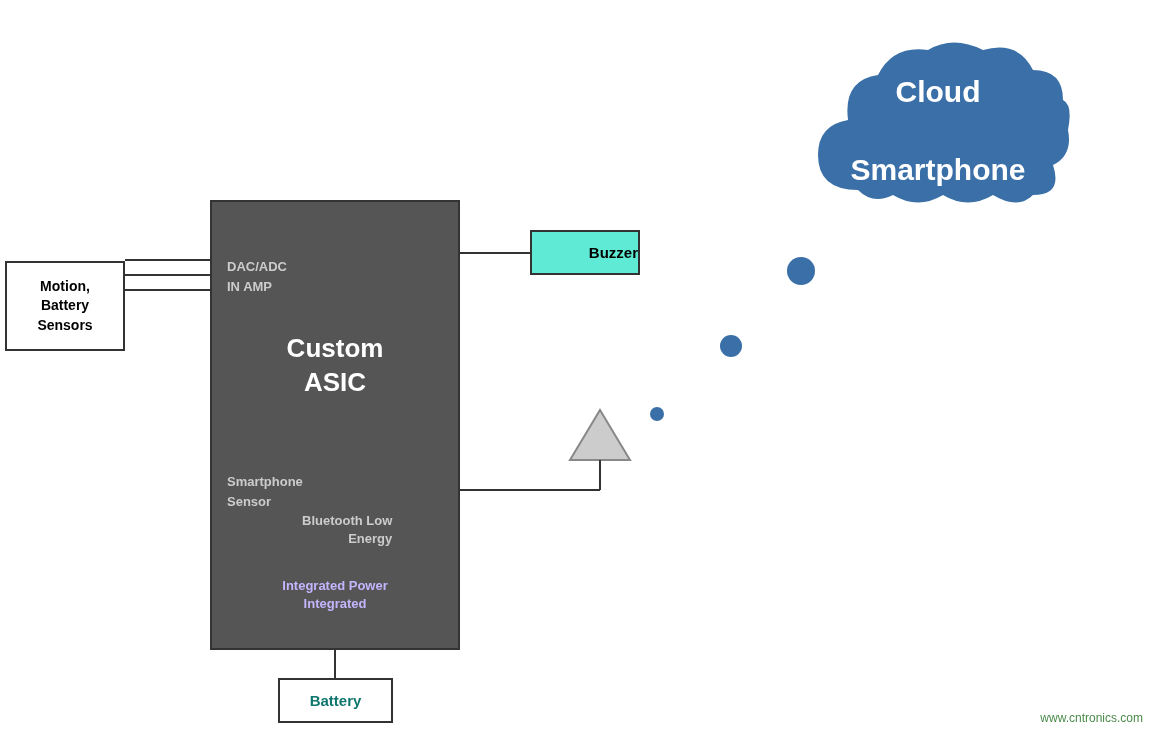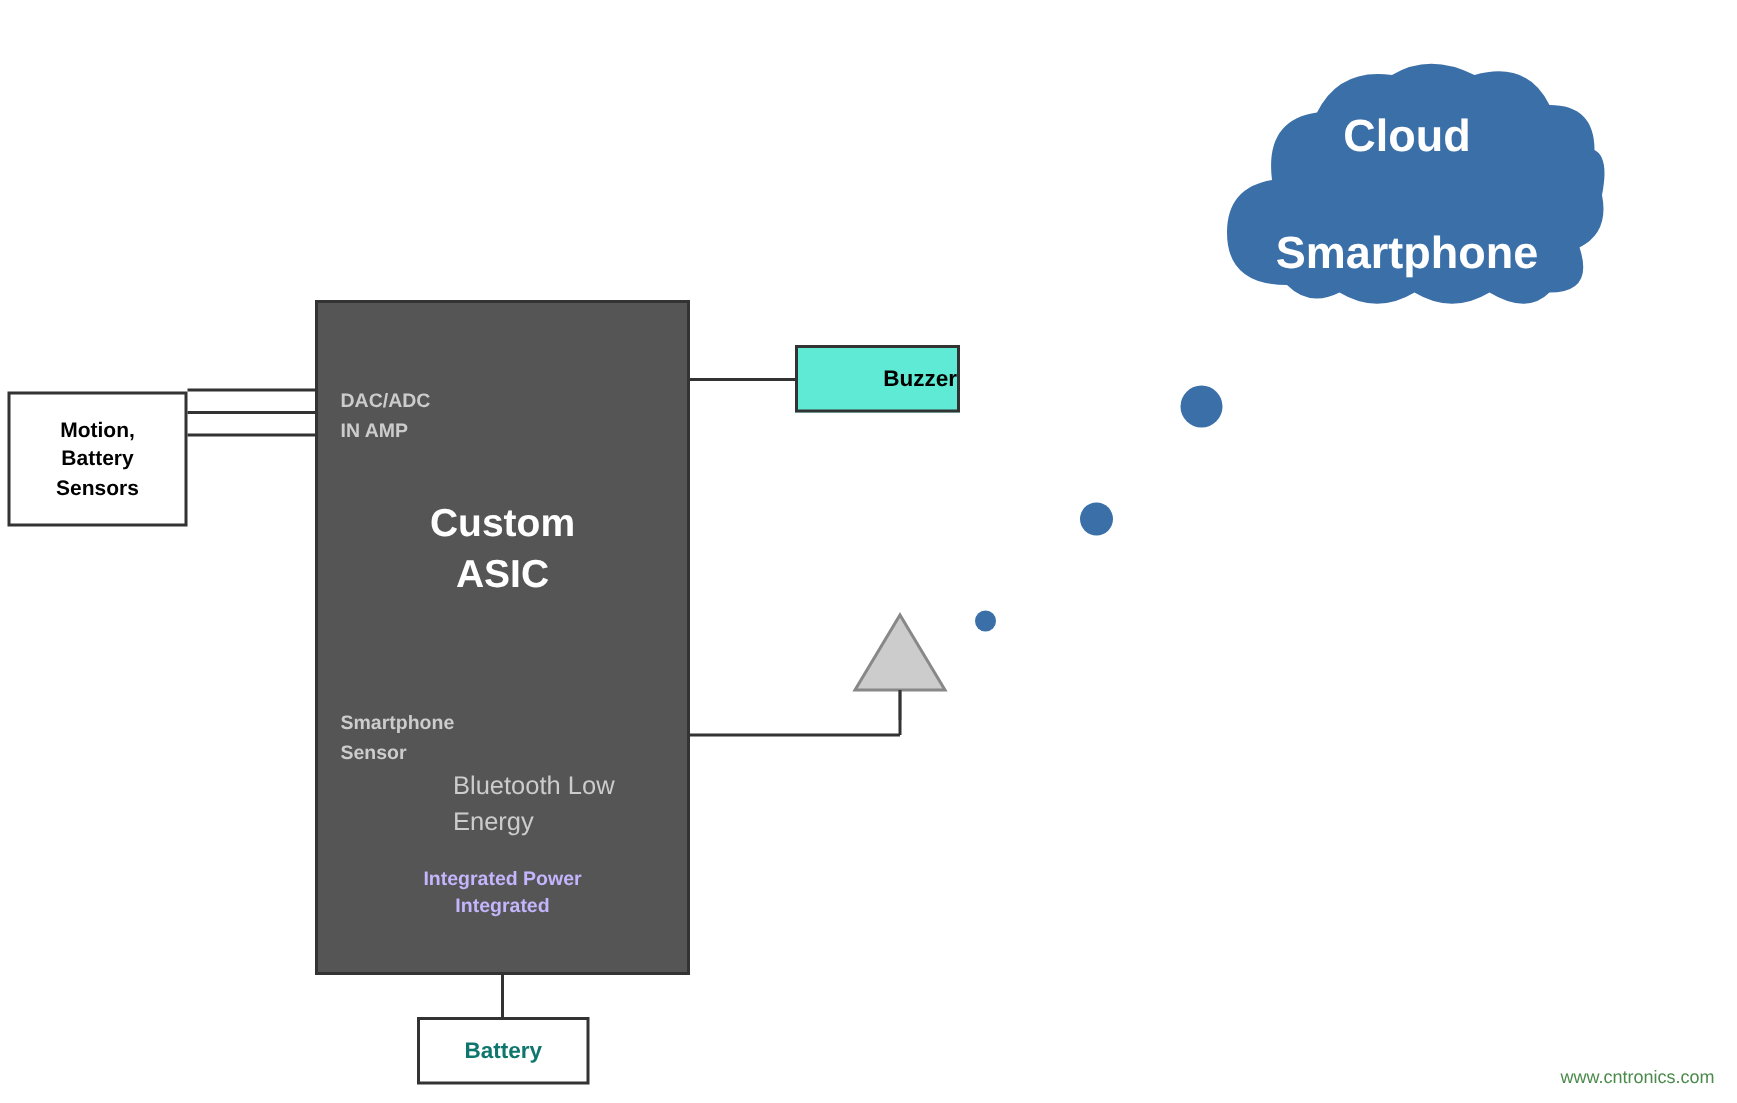--- a/index.html
+++ b/index.html
@@ -79,23 +79,23 @@
       color: #cccccc;
       font-size: 13px;
       font-weight: bold;
       line-height: 1.5;
     }
     .ble-label {
       position: absolute;
       top: 310px;
       left: 90px;
       color: #cccccc;
-      font-size: 17px;
-      font-weight: normal;
-      text-align: left;
+      font-size: 13px;
+      font-weight: bold;
+      text-align: right;
       line-height: 1.4;
     }
     .power-label {
       position: absolute;
       top: 375px;
       left: 0;
       right: 0;
       text-align: center;
       color: #c4b5fd;
       font-size: 13px;

